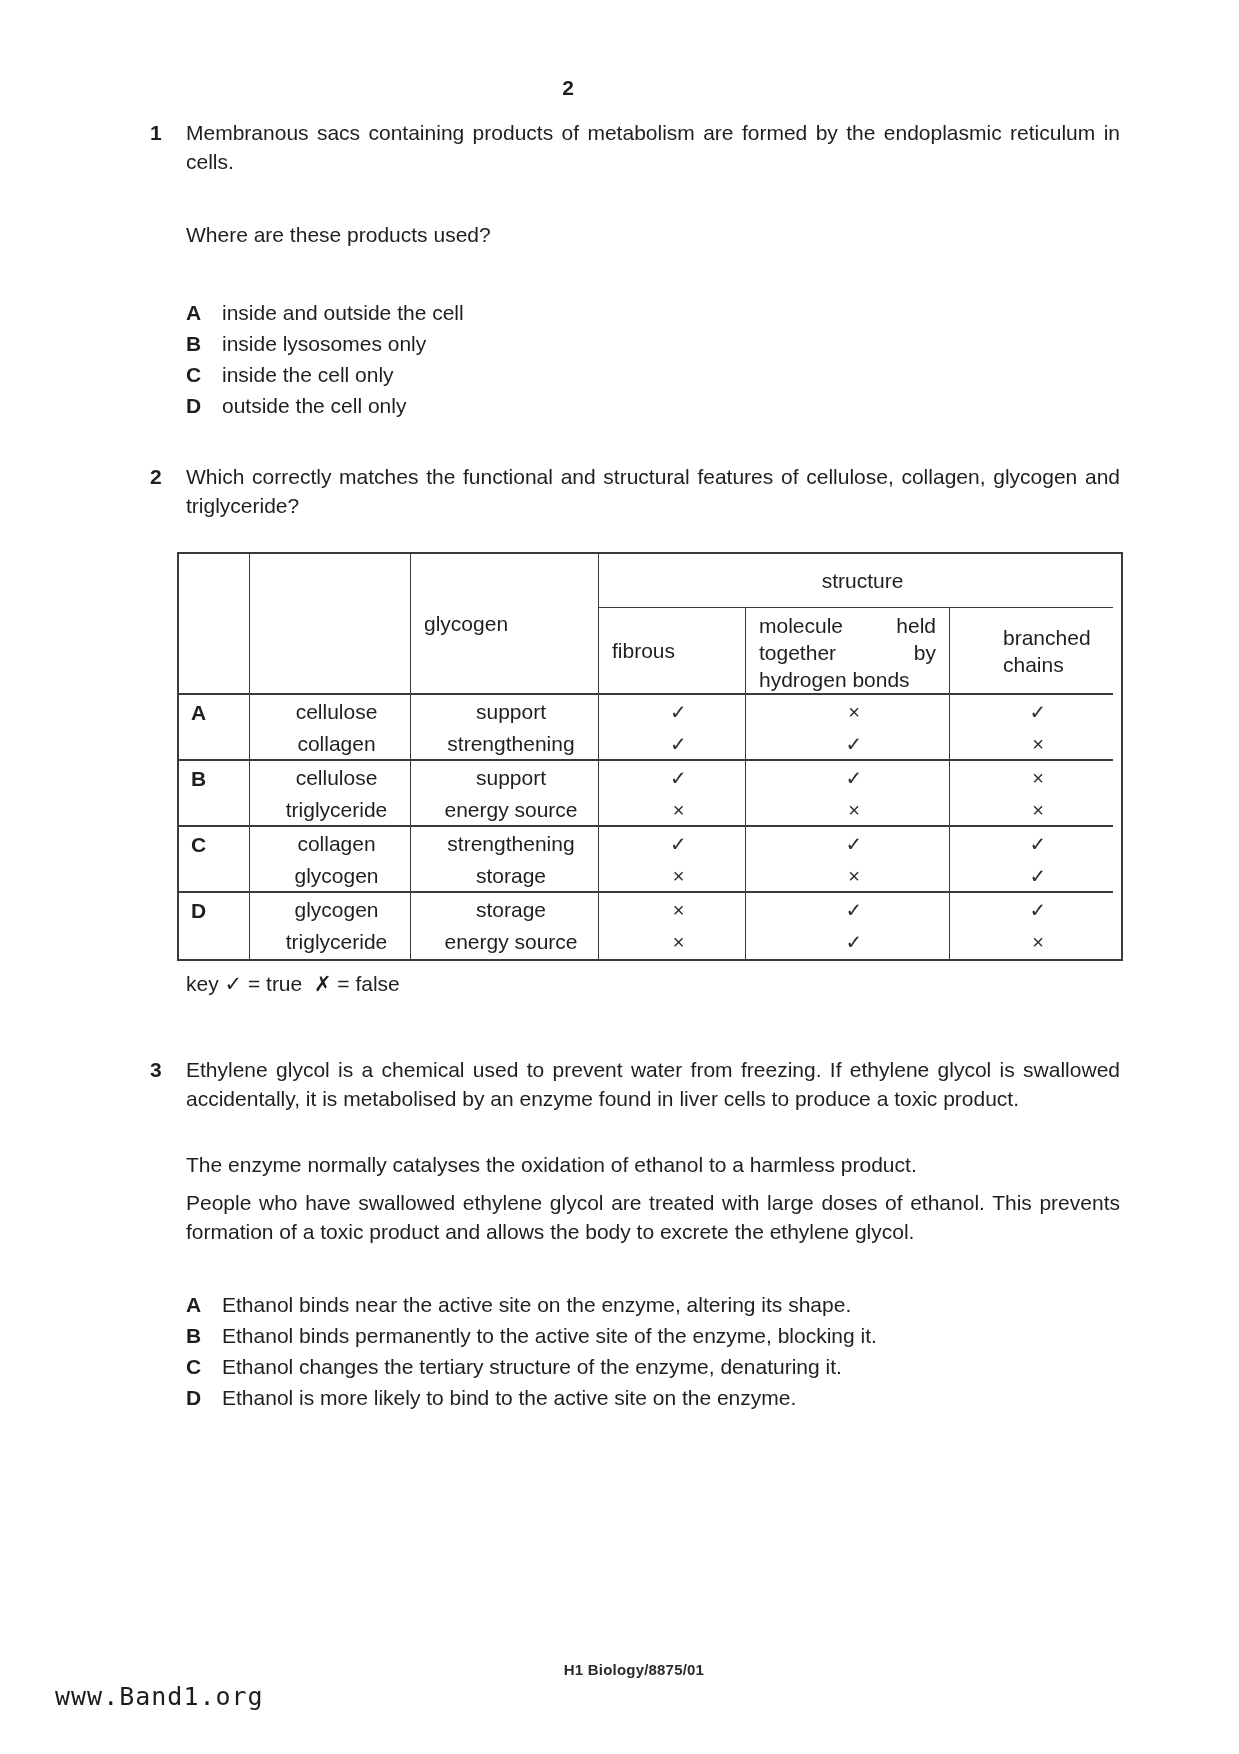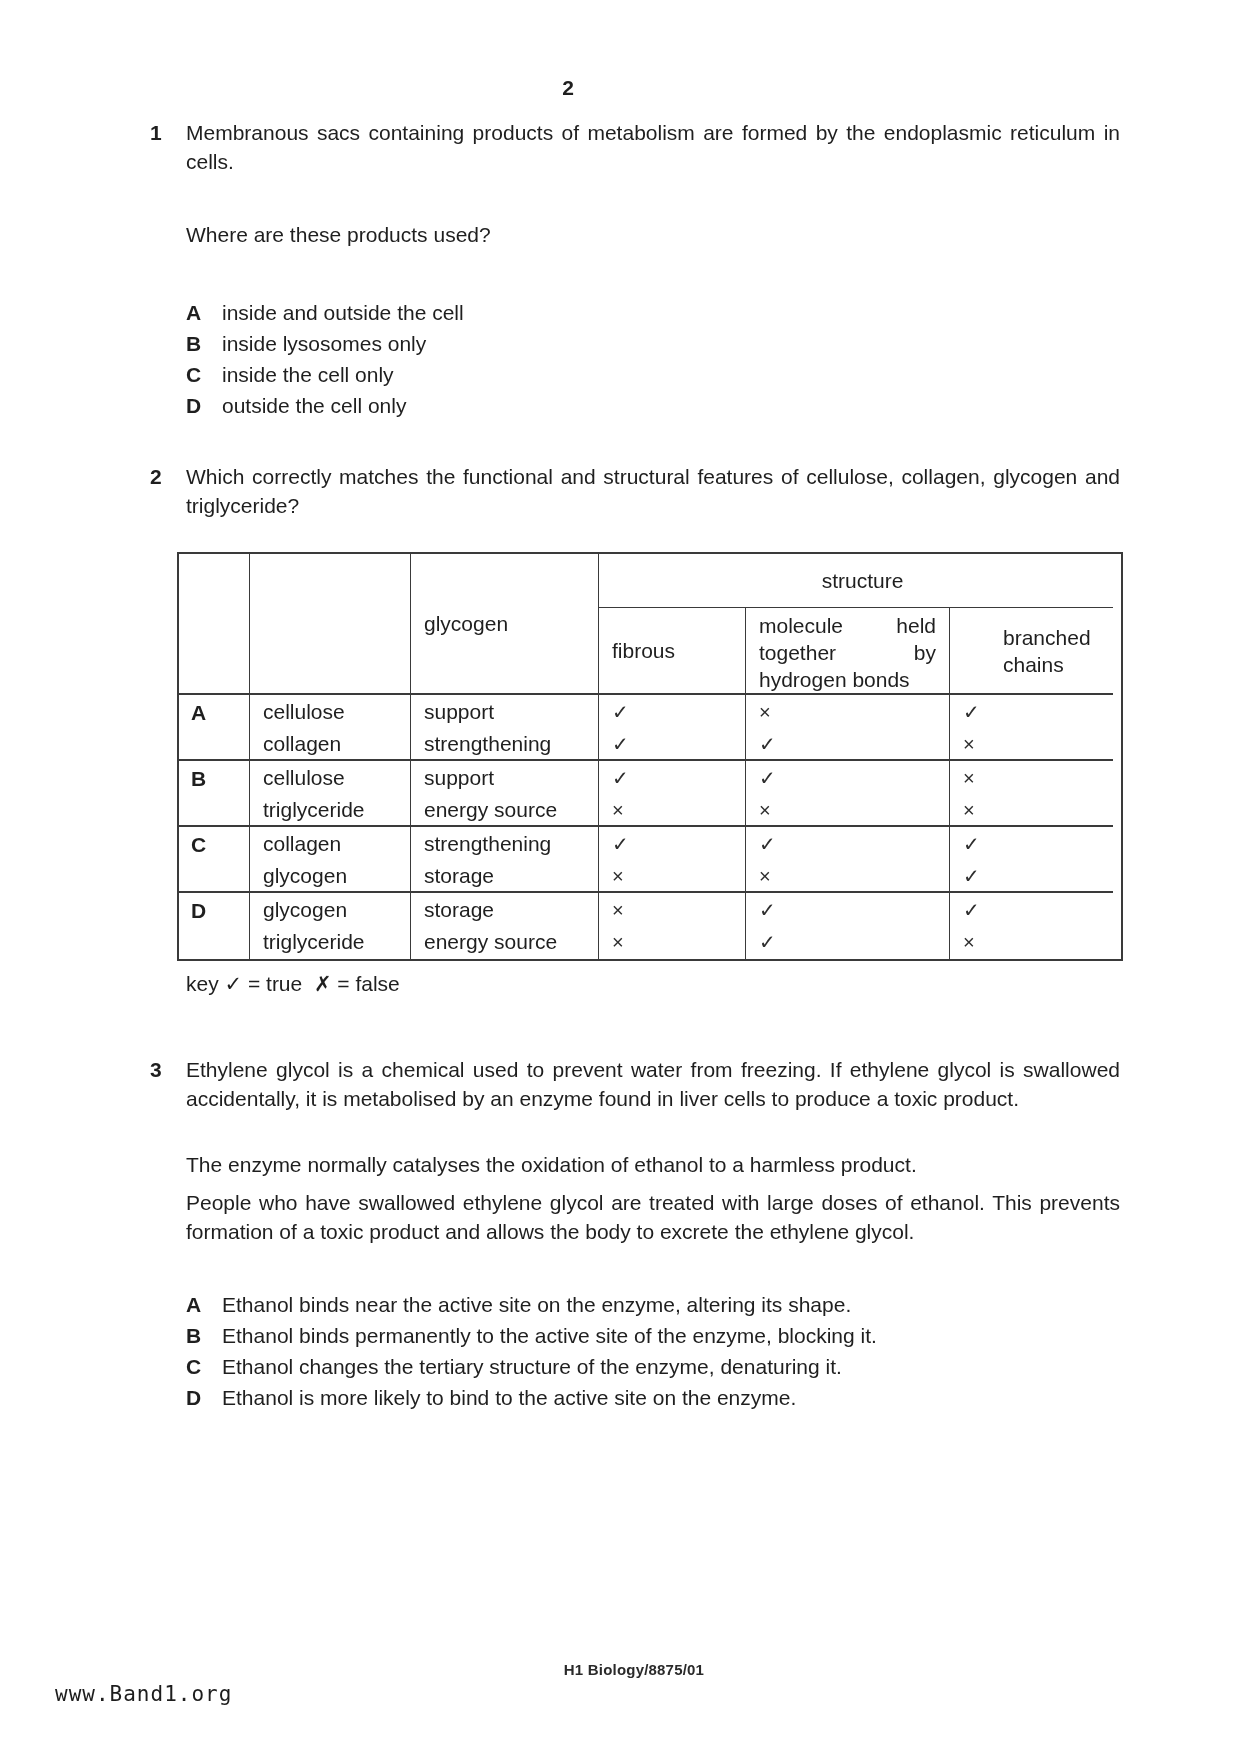--- a/index.html
+++ b/index.html
@@ -56,34 +56,34 @@
   .bB3 { border-bottom:2px solid #3a3a3a; }    
   .h-structure { display:flex; align-items:center; padding-left:13px; }
   .h-function  { display:flex; align-items:center; padding-left:13px; }
   .h-fibrous   { display:flex; align-items:center; padding-left:13px; }
   .h-hydro { padding:4px 13px 0 13px; }
   .h-hydro .hline { line-height:27px; }
   .jline { text-align:justify; text-align-last:justify; }
   .h-branched { display:flex; align-items:center; padding-left:13px; }
   .h-branched .inner { width:112px; line-height:27px;margin-left:40px; }
   .d-letter { font-weight:bold; padding:2px 0 0 12px; line-height:31px; }
-  .d-cell { padding-left:13px; padding-top:1px; }
+  .d-cell { padding-left:13px; padding-top:1px;text-align:center; }
   .d-line { height:32px; line-height:32px; white-space:nowrap; }
   .mark { font-size:20px; color:#2e2e2e; }
   .keyline { margin-top:8px; font-size:21px; line-height:29px; white-space:pre-wrap; }
 
   .footer-code {
     position:absolute; top:1661px; left:334px; width:600px;
     text-align:center; font-size:15px; font-weight:bold; color:#2a2a2a;
     letter-spacing:0.2px;
   }
   .watermark {
     position:absolute; top:1682px; left:55px;
     font-family:"DejaVu Sans Mono", monospace;
-    font-size:21px; color:#1d1d1d; letter-spacing:1px;
+    font-size:25px; color:#1d1d1d; letter-spacing:1px;
   }
 </style>
 </head>
 <body>
 
 <div class="page">
 
   <div class="page-number">2</div>
 
   <div class="content">

